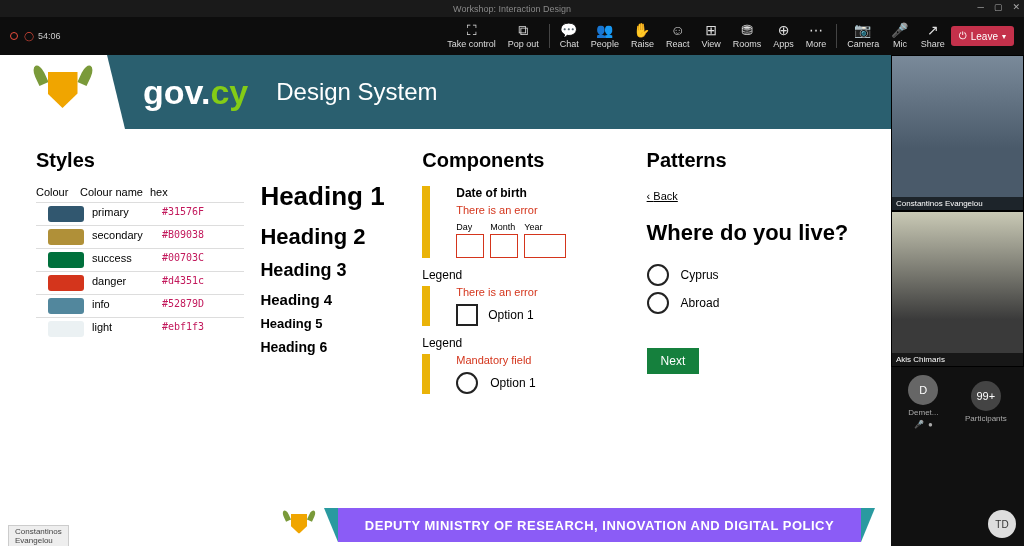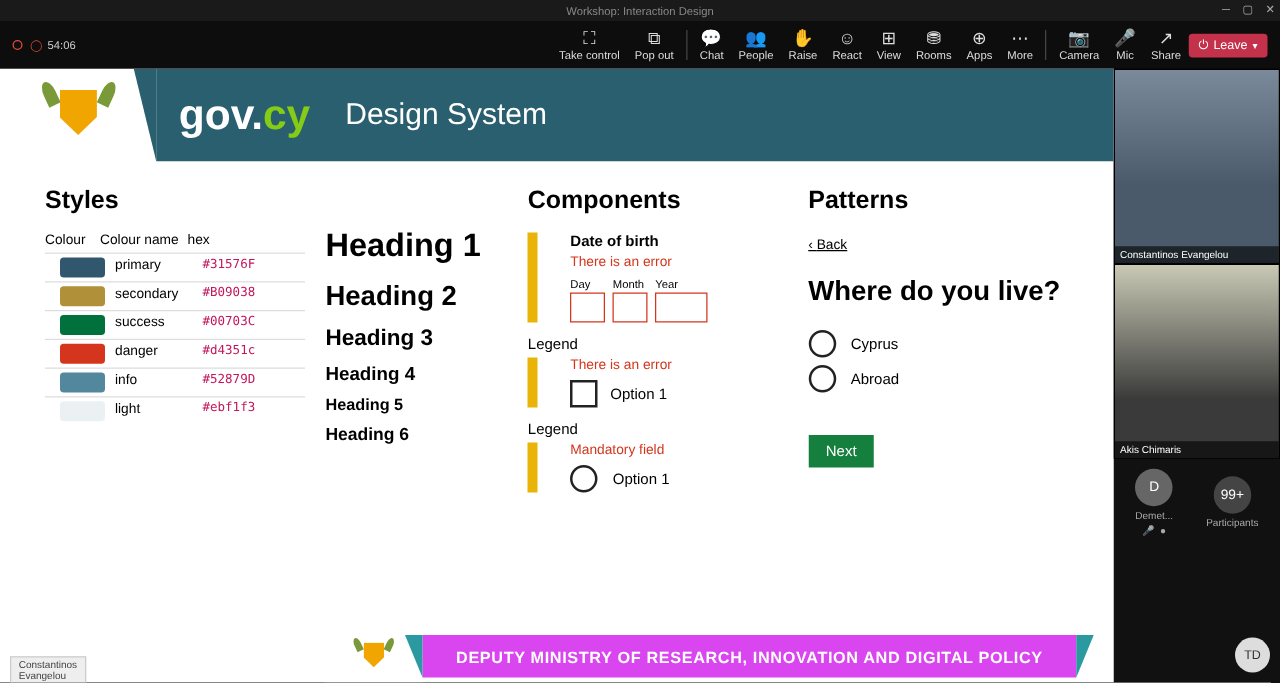--- a/index.html
+++ b/index.html
@@ -56,21 +56,21 @@
 .legend{font-size:12px;font-weight:400;margin:0 0}
 .cbx{width:22px;height:22px;border:2px solid #222;display:inline-block;vertical-align:middle;margin-right:10px}
 .optrow{display:flex;align-items:center;margin:6px 0;font-size:12px}
 .radio{width:22px;height:22px;border:2px solid #222;border-radius:50%;display:inline-block;margin-right:12px}
 .back{font-size:11px;text-decoration:underline;margin-bottom:10px;display:inline-block}
 .patq{font-size:22px;font-weight:700;margin:8px 0 18px}
 .nextbtn{background:#15803d;color:#fff;padding:6px 14px;font-size:12px;display:inline-block;margin-top:28px}
 .footer-band{position:absolute;bottom:0;left:0;right:0;height:42px;display:flex;align-items:center}
 .footer-crest{width:78px;height:42px;background:#fff;display:flex;align-items:center;justify-content:center}
 .fc-shape{transform:scale(.55);width:56px;height:56px;position:relative}
-.footer-text{flex:1;background:#d946ef;height:34px;display:flex;align-items:center;justify-content:center;color:#fff;font-size:13px;font-weight:700;letter-spacing:.5px;position:relative}
+.footer-text{flex:1;background:#8b5cf6;height:34px;display:flex;align-items:center;justify-content:center;color:#fff;font-size:13px;font-weight:700;letter-spacing:.5px;position:relative}
 .footer-text::before{content:"";position:absolute;left:-14px;top:0;border-style:solid;border-width:0 14px 34px 0;border-color:transparent #2a9aa0 transparent transparent}
 .footer-text::after{content:"";position:absolute;right:-14px;top:0;border-style:solid;border-width:34px 14px 0 0;border-color:#2a9aa0 transparent transparent transparent}
 .pager{position:absolute;bottom:6px;left:8px;background:#fff;font-size:9px;padding:1px 4px;color:#333;z-index:2}
 .presenter{position:absolute;bottom:-7px;left:0;background:#eee;font-size:8px;padding:1px 6px;color:#444;border:1px solid #ccc}
 .rightpanel{width:133px;background:#111;display:flex;flex-direction:column}
 .vtile{position:relative;height:156px;background:#333;border:1px solid #000}
 .vtile-name{position:absolute;bottom:0;left:0;right:0;background:rgba(0,0,0,.6);color:#fff;font-size:8px;padding:2px 4px}
 .face{width:100%;height:100%;background:linear-gradient(180deg,#7a8a9a 0%,#4a5a6a 60%)}
 .av-row{display:flex;justify-content:space-around;align-items:center;padding:8px 4px}
 .av-col{display:flex;flex-direction:column;align-items:center;gap:3px;color:#aaa;font-size:8px}

